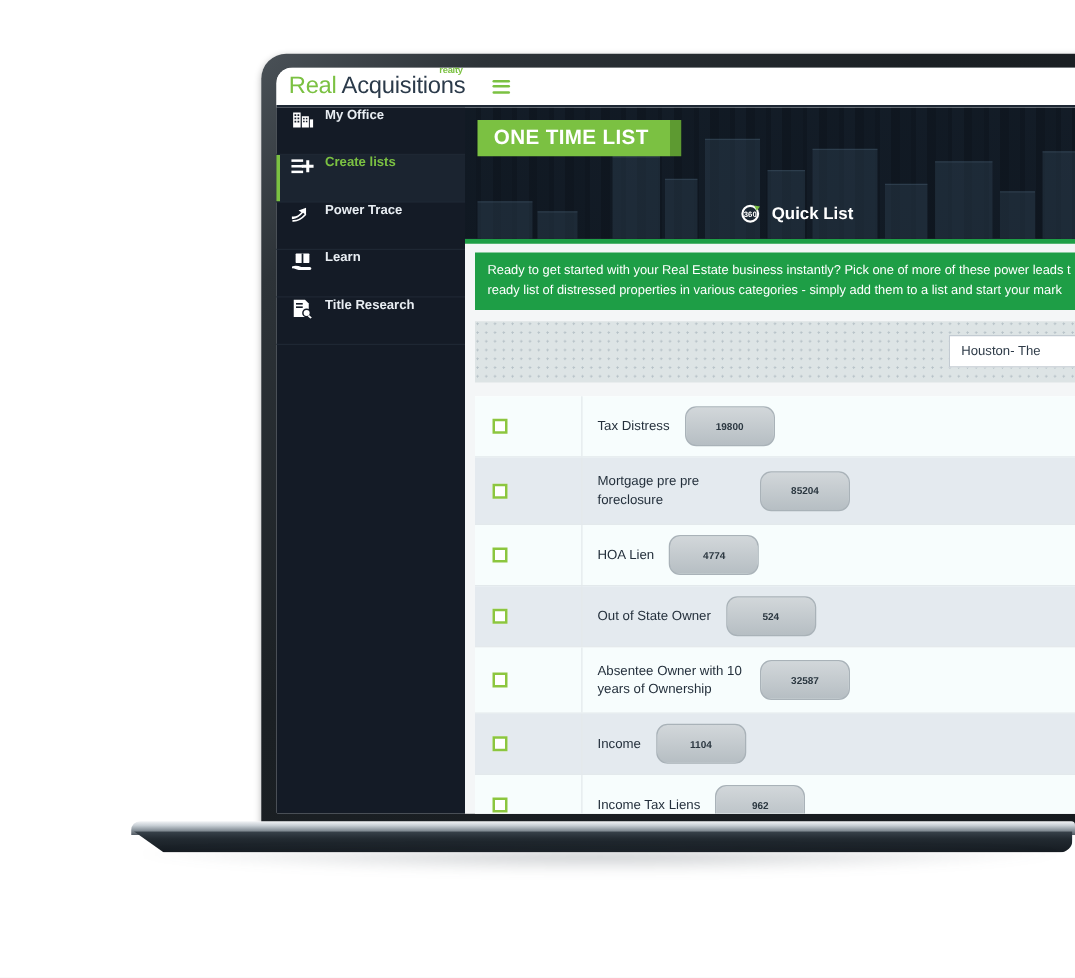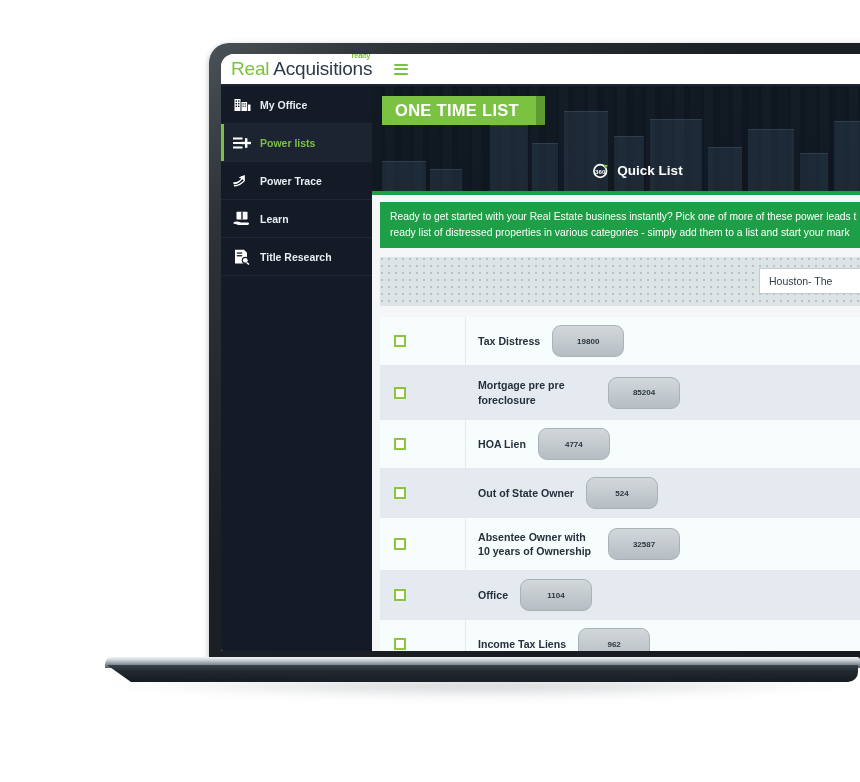--- a/index.html
+++ b/index.html
@@ -110,21 +110,21 @@
   
   #app-sidebar {
     position: absolute;
     left: 0; top: 32px;
     width: 151px; height: 565px;
     background: #141b26;
   }
   .sidebar-item {
     position: relative;
     height: 38px;
-    display: flex; align-items: center;
+    display: flex; align-items: flex-start;
     padding-left: 12px;
     border-bottom: 1px solid #1e2733;
     color: #e8edf2;
     font-size: 10.5px;
     font-weight: 600;
     cursor: pointer;
   }
   .sidebar-item.active { background: #1b2430; color: #7bc142; }
   .sidebar-item.active::before {
     content: ""; position: absolute; left: 0; top: 0;
@@ -272,21 +272,21 @@
     cursor: pointer;
   }
   .cell-label {
     flex: 1;
     display: flex; align-items: center;
     gap: 12px;
     padding: 8px 10px 8px 12px;
   }
   .row-label {
     font-size: 10.6px;
-    font-weight: 700;
+    font-weight: 400;
     color: #24303c;
     line-height: 14.5px;
     max-width: 118px;
   }
   .row-count-badge {
     min-width: 72px;
     height: 32px;
     border-radius: 9px;
     background: linear-gradient(180deg, #d2d7da 0%, #b6bec3 100%);
     border: 1px solid #a9b2b8;
@@ -349,21 +349,21 @@
         <div class="sidebar-item active">
           <span class="sidebar-icon">
             <svg width="18" height="14" viewBox="0 0 18 14">
               <rect x="0" y="1.5" width="9.5" height="2" fill="#fff"></rect>
               <rect x="0" y="6" width="9.5" height="2" fill="#fff"></rect>
               <rect x="0" y="10.5" width="9.5" height="2" fill="#fff"></rect>
               <rect x="12" y="2.2" width="2.4" height="9.6" fill="#fff"></rect>
               <rect x="8.4" y="5.8" width="9.6" height="2.4" fill="#fff"></rect>
             </svg>
           </span>
-          <span>Power lists</span>
+          <span>Create lists</span>
         </div>
 
         <div class="sidebar-item">
           <span class="sidebar-icon">
             <svg width="19" height="13" viewBox="0 0 19 13">
               <path d="M0.5 10.5 C4 10.8 7 8.5 10 5.2 L12.5 7.2 L12.5 0.8 L6.2 3.2 L8.6 4.6 C6.2 7.2 3.6 8.8 0.5 8.2 Z" fill="#fff"></path>
               <path d="M1 12 C5 12.4 9 10 12.2 6.4" stroke="#fff" stroke-width="1.4" fill="none"></path>
             </svg>
           </span>
           <span>Power Trace</span>
@@ -490,21 +490,21 @@
               <span class="row-label">Absentee Owner with 10 years of Ownership</span>
               <span class="row-count-badge">32587</span>
             </div>
           </div>
 
           <div class="table-row even" style="min-height:44px;">
             <div class="cell-check">
               <div class="row-checkbox"></div>
             </div>
             <div class="cell-label">
-              <span class="row-label">Office</span>
+              <span class="row-label">Income</span>
               <span class="row-count-badge">1104</span>
             </div>
           </div>
 
           <div class="table-row odd" style="min-height:44px;">
             <div class="cell-check">
               <div class="row-checkbox"></div>
             </div>
             <div class="cell-label">
               <span class="row-label">Income Tax Liens</span>

